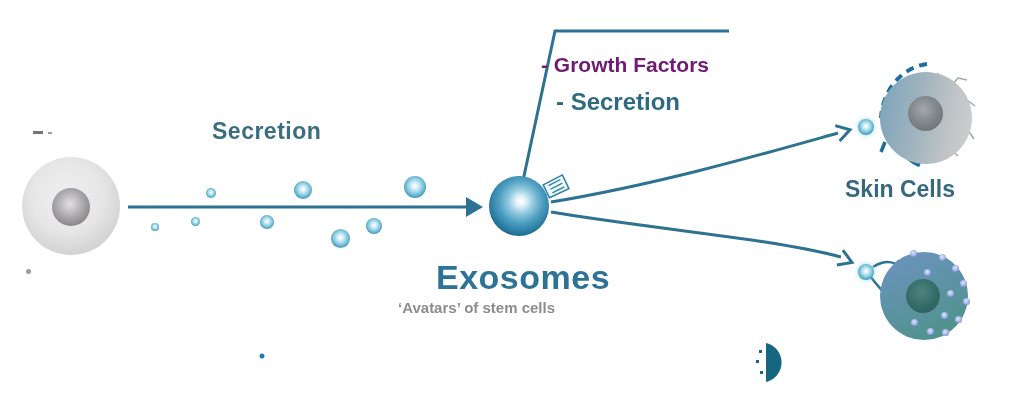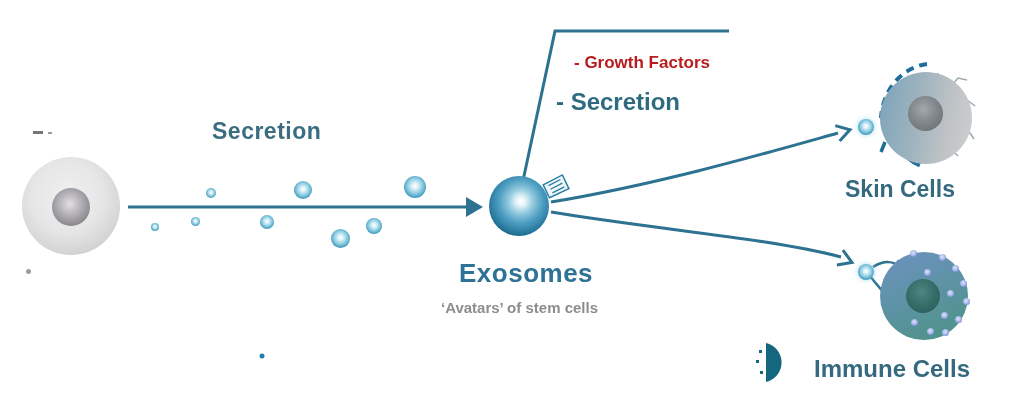--- a/index.html
+++ b/index.html
@@ -5,23 +5,23 @@
   html,body{margin:0;padding:0;background:#ffffff;}
   .stage{
     position:relative;width:1024px;height:408px;background:#ffffff;overflow:hidden;
     font-family:"Liberation Sans",sans-serif;
   }
   .stage svg{position:absolute;left:0;top:0;}
   .lbl{position:absolute;font-weight:700;white-space:nowrap;}
   .lbl-teal{color:#35697f;}
   .lbl-secretion{left:212px;top:118px;font-size:23px;color:#3a6d80;letter-spacing:.5px;}
   .lbl-stem{left:44px;top:279px;font-size:26px;}
-  .lbl-exosomes{left:436px;top:258px;font-size:26px;color:#2e7396;letter-spacing:.5px;margin-left:23px;}
-  .lbl-sub{left:398px;top:299px;width:200px;text-align:right;font-size:15px;color:#8d8d8d;font-weight:700;}
-  .lbl-cargo0{left:574px;top:53px;font-size:17px;color:#b91c1c;}
+  .lbl-exosomes{left:436px;top:258px;font-size:34px;color:#2e7396;letter-spacing:.5px;}
+  .lbl-sub{left:398px;top:299px;width:200px;text-align:left;font-size:15px;color:#8d8d8d;font-weight:700;}
+  .lbl-cargo0{left:541px;top:53px;font-size:21px;color:#701a75;}
   .lbl-cargo1{left:556px;top:88px;font-size:24px;color:#2e6b80;}
   .lbl-skin{left:845px;top:176px;font-size:23px;}
   .lbl-immune{left:814px;top:355px;font-size:24px;}
 
   .circ{position:absolute;border-radius:50%;}
   
   .stem-body{left:22px;top:157px;width:98px;height:98px;
     background:radial-gradient(circle at 46% 40%, #f0f0f0 0%, #e6e6e6 45%, #d2d2d2 75%, #c2c2c2 100%);}
   .stem-nucleus{left:52px;top:188px;width:38px;height:38px;
     background:radial-gradient(circle at 47% 42%, #e2e0e4 0%, #b3b0b6 38%, #8d8a90 70%, #77747a 100%);}
@@ -154,15 +154,14 @@
   <div class="receptor" style="left:927px;top:328px"></div>
   <div class="receptor" style="left:942px;top:329px"></div>
   <div class="receptor" style="left:911px;top:319px"></div>
 
   <div class="lbl lbl-secretion">Secretion</div>
   <div class="lbl lbl-exosomes">Exosomes</div>
   <div class="lbl lbl-sub">‘Avatars’ of stem cells</div>
   <div class="lbl lbl-cargo0">- Growth Factors</div>
   <div class="lbl lbl-cargo1">- Secretion</div>
   <div class="lbl lbl-teal lbl-skin">Skin Cells</div>
-  <div class="lbl lbl-teal lbl-immune">Immune Cells</div>
 
 </div>
 
 </body></html>

